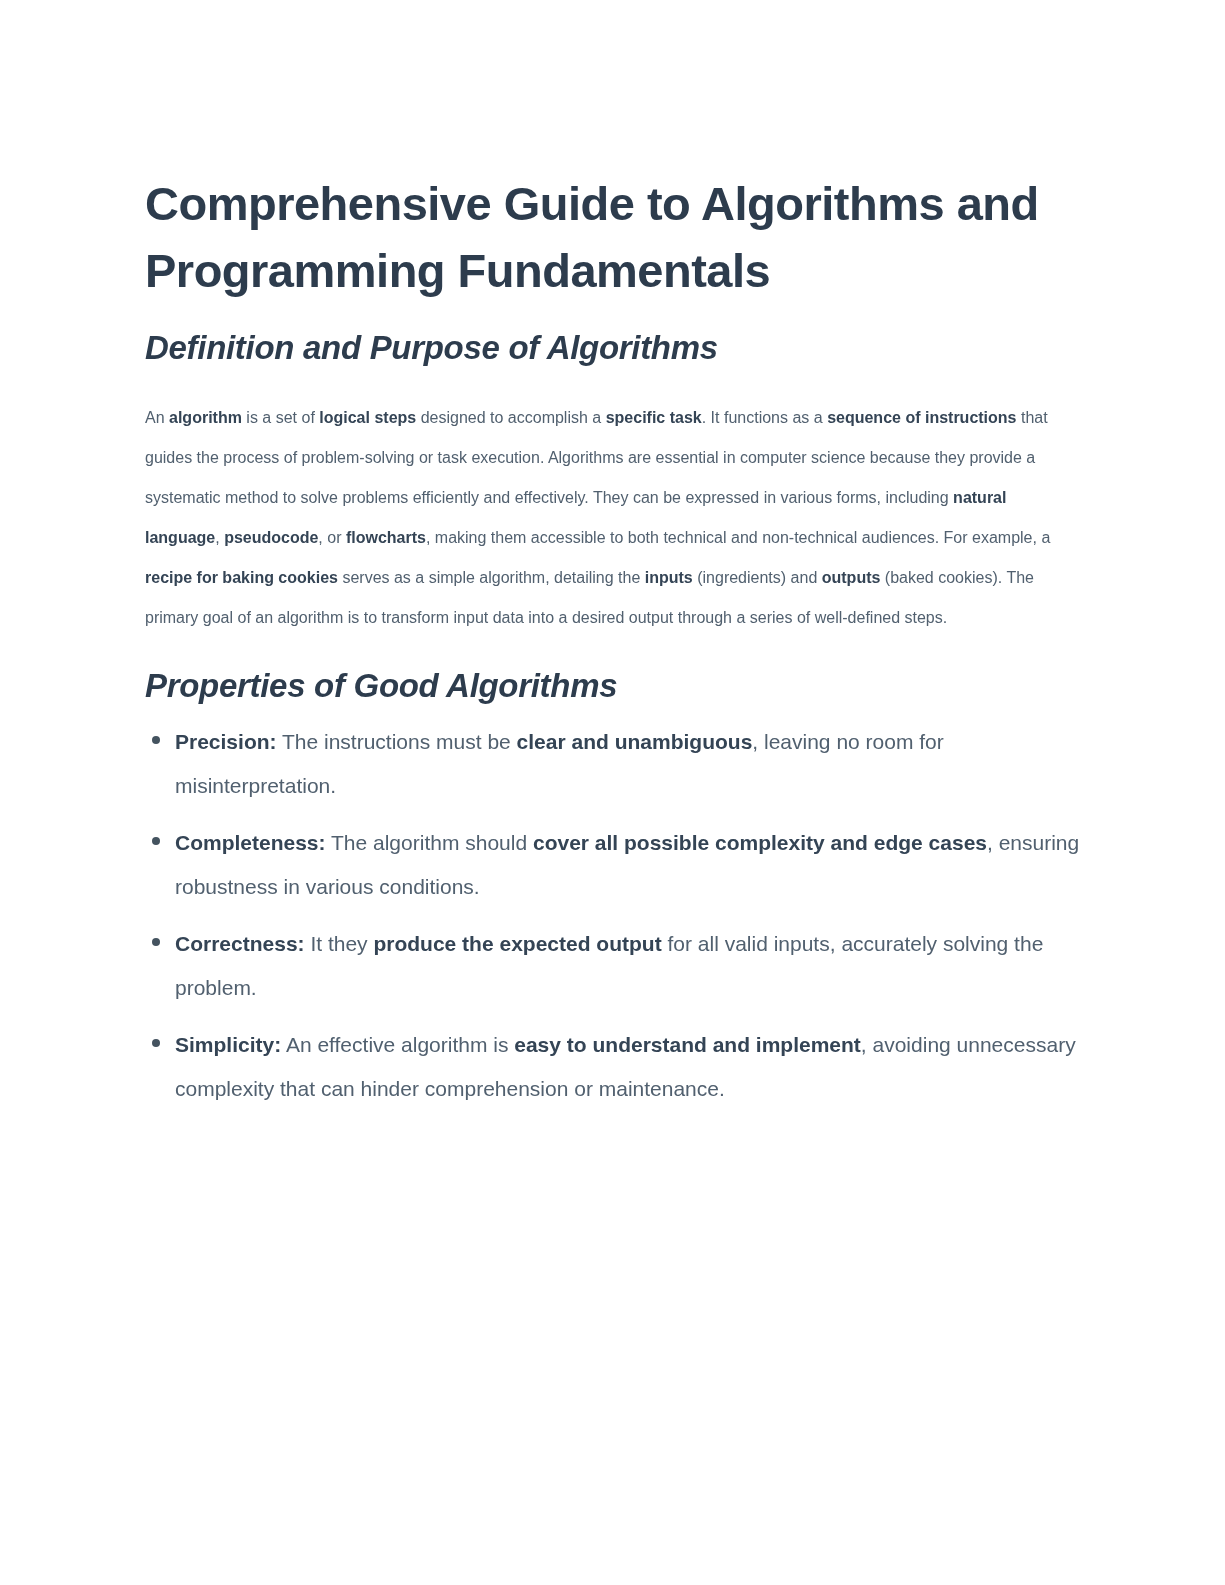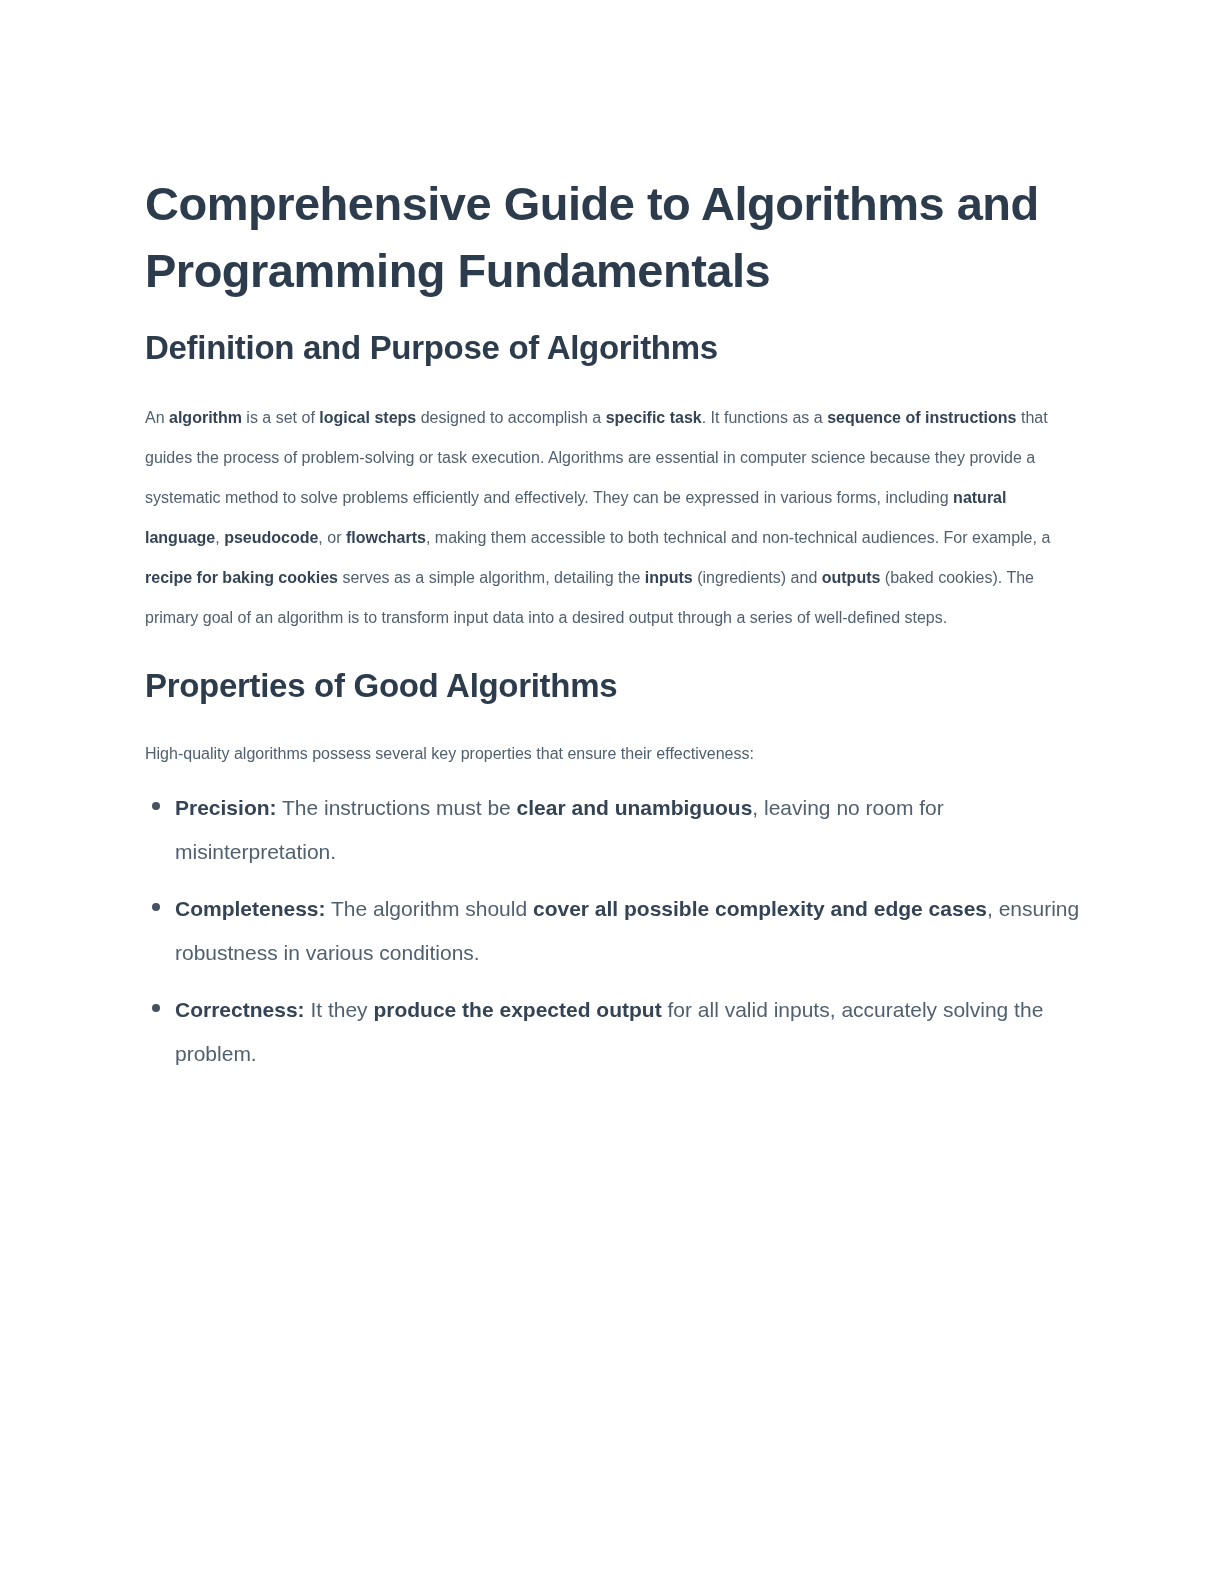--- a/index.html
+++ b/index.html
@@ -29,20 +29,21 @@
     color: #2d3c4d;
     letter-spacing: -0.5px;
   }
   h2.section-heading {
     margin: 0;
     font-size: 33px;
     line-height: 44px;
     font-weight: 700;
     color: #2d3c4d;
     letter-spacing: -0.3px;
+    font-style: italic;
   }
   h2.first {
     margin-top: 22px;
   }
   h2.second {
     margin-top: 26px;
   }
   p.body-text {
     margin: 0;
     font-size: 16px;
@@ -98,33 +99,36 @@
   <div class="content">
 
     <h1 class="doc-title">Comprehensive Guide to Algorithms and Programming Fundamentals</h1>
 
     <h2 class="section-heading first">Definition and Purpose of Algorithms</h2>
 
     <p class="body-text para-1"><span>An </span><strong>algorithm</strong><span> is a set of </span><strong>logical steps</strong><span> designed to accomplish a </span><strong>specific task</strong><span>. It functions as a </span><strong>sequence of instructions</strong><span> that guides the process of problem-solving or task execution. Algorithms are essential in computer science because they provide a systematic method to solve problems efficiently and effectively. They can be expressed in various forms, including </span><strong>natural language</strong><span>, </span><strong>pseudocode</strong><span>, or </span><strong>flowcharts</strong><span>, making them accessible to both technical and non-technical audiences. For example, a </span><strong>recipe for baking cookies</strong><span> serves as a simple algorithm, detailing the </span><strong>inputs</strong><span> (ingredients) and </span><strong>outputs</strong><span> (baked cookies). The primary goal of an algorithm is to transform input data into a desired output through a series of well-defined steps.</span></p>
 
     <h2 class="section-heading second">Properties of Good Algorithms</h2>
 
-    <p class="body-text para-2">High-quality algorithms possess several key properties that ensure their effectiveness:</p>
 
     <ul class="props-list">
       <li>
         <span class="bullet-dot"></span>
         <span><strong>Precision:</strong><span> The instructions must be </span><strong>clear and unambiguous</strong><span>, leaving no room for misinterpretation.</span></span>
       </li>
       <li>
         <span class="bullet-dot"></span>
         <span><strong>Completeness:</strong><span> The algorithm should </span><strong>cover all possible complexity and edge cases</strong><span>, ensuring robustness in various conditions.</span></span>
       </li>
       <li>
         <span class="bullet-dot"></span>
         <span><strong>Correctness:</strong><span> It they </span><strong>produce the expected output</strong><span> for all valid inputs, accurately solving the problem.</span></span>
       </li>
+      <li>
+        <span class="bullet-dot"></span>
+        <span><strong>Simplicity:</strong><span> An effective algorithm is </span><strong>easy to understand and implement</strong><span>, avoiding unnecessary complexity that can hinder comprehension or maintenance.</span></span>
+      </li>
     </ul>
 
   </div>
 
   <div class="bottom-rule"></div>
 </div>
 
 </body></html>

